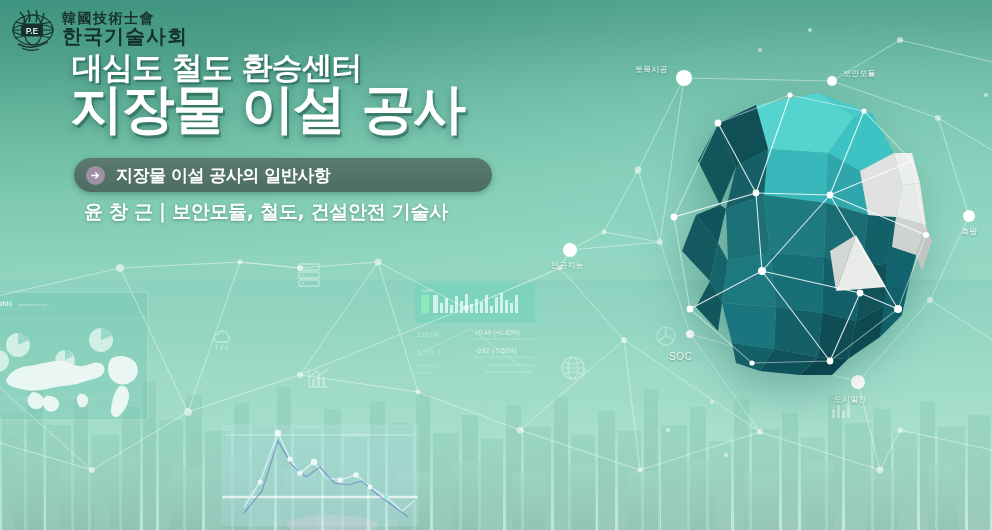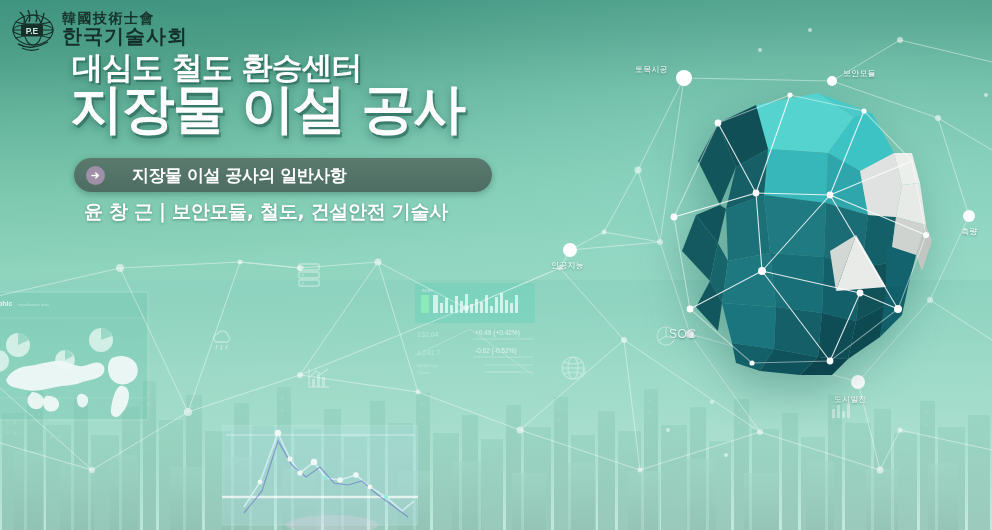--- a/index.html
+++ b/index.html
@@ -36,21 +36,21 @@
 
   
   .node-label {
     position:absolute;
     color:#ffffff;
     font-size:8px;
     letter-spacing:.2px;
     text-shadow:0 1px 2px rgba(0,60,50,.45);
     white-space:nowrap;
   }
-  .node-label.soc { color:#f2fbf8; font-size:12px; letter-spacing:.6px; }
+  .node-label.soc { color:#f2fbf8; font-size:10px; letter-spacing:.6px;margin-top:24px; }
 
   
   .poly { position:absolute; left:640px; top:75px; width:310px; height:310px; }
   .poly svg { width:100%; height:100%; display:block;
     filter:drop-shadow(-6px 14px 22px rgba(10,70,65,.30)); }
 
   
   .panel { position:absolute; }
 
   .map-panel { left:-12px; top:288px; width:165px; height:140px; opacity:.85; }
@@ -110,21 +110,21 @@
     white-space:nowrap;
   }
 
   
   .subtitle-bar {
     position:absolute; left:74px; top:158px;
     width:418px; height:34px;
     background:linear-gradient(180deg,#5a7a6e 0%, #4e6d62 100%);
     border-radius:17px;
     display:flex; align-items:center;
-    padding-left:12px; gap:27px;
+    padding-left:12px; gap:11px;
     box-shadow:0 2px 6px rgba(10,50,42,.30);
   }
   .arrow-badge {
     width:19px; height:19px; border-radius:50%;
     background:#9f90a8;
     display:flex; align-items:center; justify-content:center;
     flex:0 0 auto;
   }
   .arrow-badge svg { width:11px; height:11px; display:block; }
   .subtitle-text {

